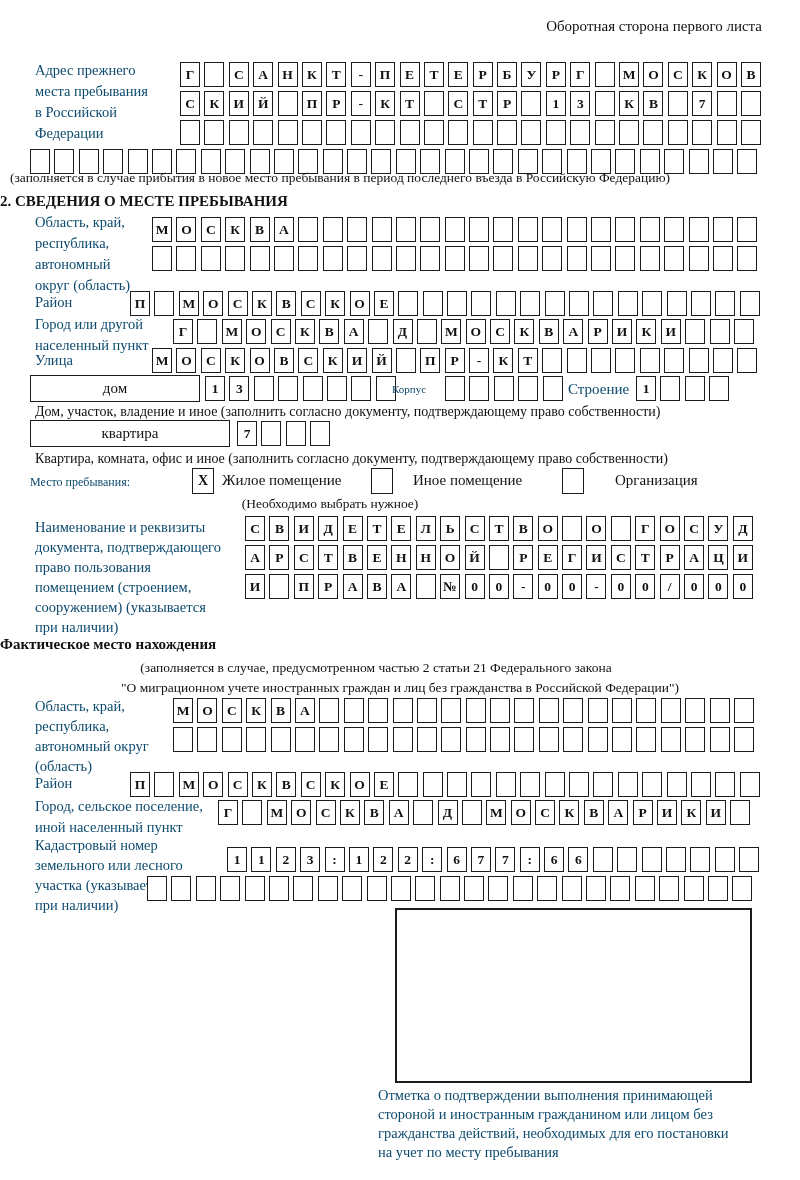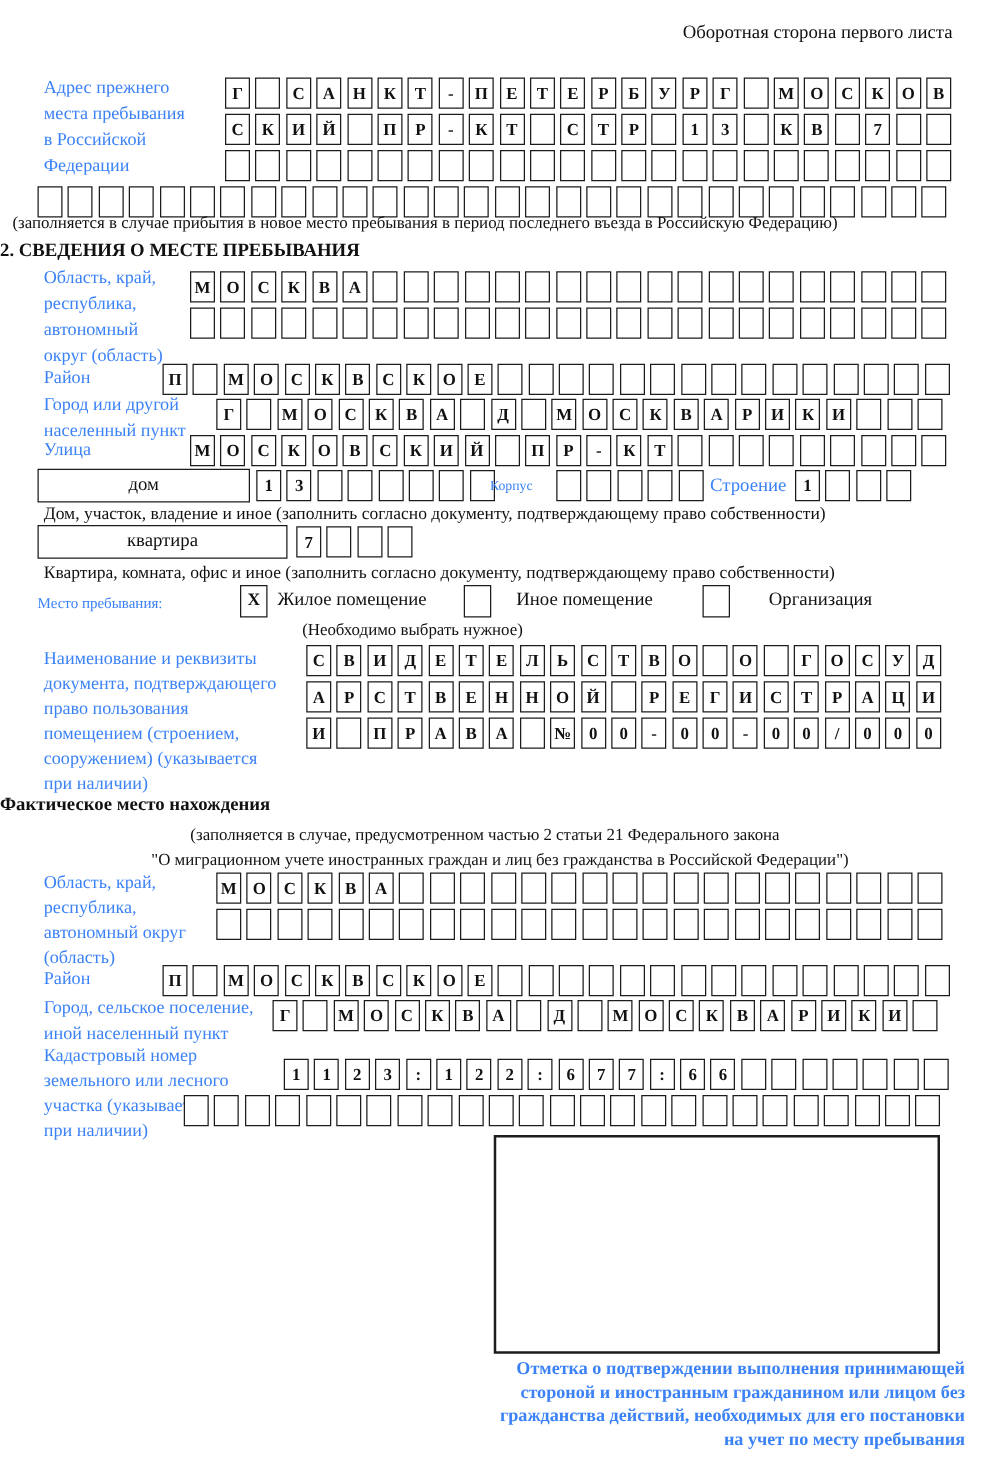--- a/index.html
+++ b/index.html
@@ -1,20 +1,20 @@
 <!DOCTYPE html>
 <html><head>
 <meta charset="utf-8">
 <style>
   html,body{margin:0;padding:0;background:#fff;}
   .page{position:relative;width:800px;height:1180px;background:#fff;color:#111;
         font-family:"Liberation Serif","DejaVu Serif",serif;overflow:hidden;}
   .abs{position:absolute;}
   .ml{white-space:pre-line;}
-  .lbl{font-size:14.5px;line-height:21px;color:#3b82f6;}
+  .lbl{font-size:14.5px;line-height:21px;color:#0c4a6e;}
   .cap{font-size:13.5px;color:#111;}
   .title{font-size:15px;font-weight:bold;text-align:left;width:800px;left:0;}
   .cells{display:flex;gap:4.4px;}
   .cell{box-sizing:border-box;flex:none;width:20px;height:25px;border:1.8px solid #1c1c1c;
         display:flex;align-items:center;justify-content:center;
         font-size:13.5px;font-weight:bold;font-family:"Liberation Serif",serif;background:#fff;}
   .widebox{box-sizing:border-box;border:1.8px solid #1c1c1c;display:flex;align-items:center;
         justify-content:center;font-size:15px;background:#fff;}
   .cb{box-sizing:border-box;width:22px;height:26px;border:1.8px solid #1c1c1c;display:flex;
         align-items:center;justify-content:center;font-size:14px;font-weight:bold;background:#fff;}
@@ -409,21 +409,21 @@
       <div class="cell">-</div>
       <div class="cell">0</div>
       <div class="cell">0</div>
       <div class="cell">/</div>
       <div class="cell">0</div>
       <div class="cell">0</div>
       <div class="cell">0</div>
     </div>
 
   <div class="abs title" style="top:636px;">Фактическое место нахождения</div>
-  <div class="abs cap" style="left:16px;top:660px;width:744px;text-align:center;">(заполняется в случае, предусмотренном частью 2 статьи 21 Федерального закона</div>
+  <div class="abs cap" style="left:4px;top:660px;width:744px;text-align:center;">(заполняется в случае, предусмотренном частью 2 статьи 21 Федерального закона</div>
   <div class="abs cap" style="left:0;top:680px;width:800px;text-align:center;">"О миграционном учете иностранных граждан и лиц без гражданства в Российской Федерации")</div>
 
   <div class="abs lbl ml" style="left:35px;top:696px;line-height:20px;">Область, край,
 республика,
 автономный округ
 (область)</div>
   <div class="abs cells" style="left:173px;top:698px;">
       <div class="cell">М</div>
       <div class="cell">О</div>
       <div class="cell">С</div>
@@ -583,18 +583,18 @@
       <div class="cell"></div>
       <div class="cell"></div>
       <div class="cell"></div>
       <div class="cell"></div>
       <div class="cell"></div>
       <div class="cell"></div>
       <div class="cell"></div>
     </div>
 
   <div class="abs stamp" style="left:395px;top:908px;width:357px;height:175px;"></div>
-  <div class="abs lbl ml" style="left:378px;top:1086px;width:394px;text-align:right;line-height:19px;font-weight:bold;">Отметка о подтверждении выполнения принимающей
+  <div class="abs lbl ml" style="left:378px;top:1086px;width:394px;text-align:left;line-height:19px;">Отметка о подтверждении выполнения принимающей
 стороной и иностранным гражданином или лицом без
 гражданства действий, необходимых для его постановки
 на учет по месту пребывания</div>
 
 </div>
 
 </body></html>

